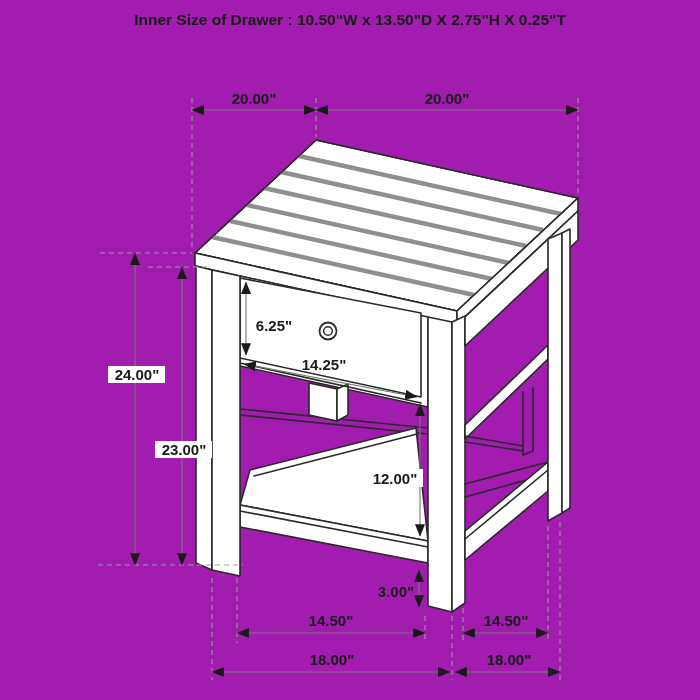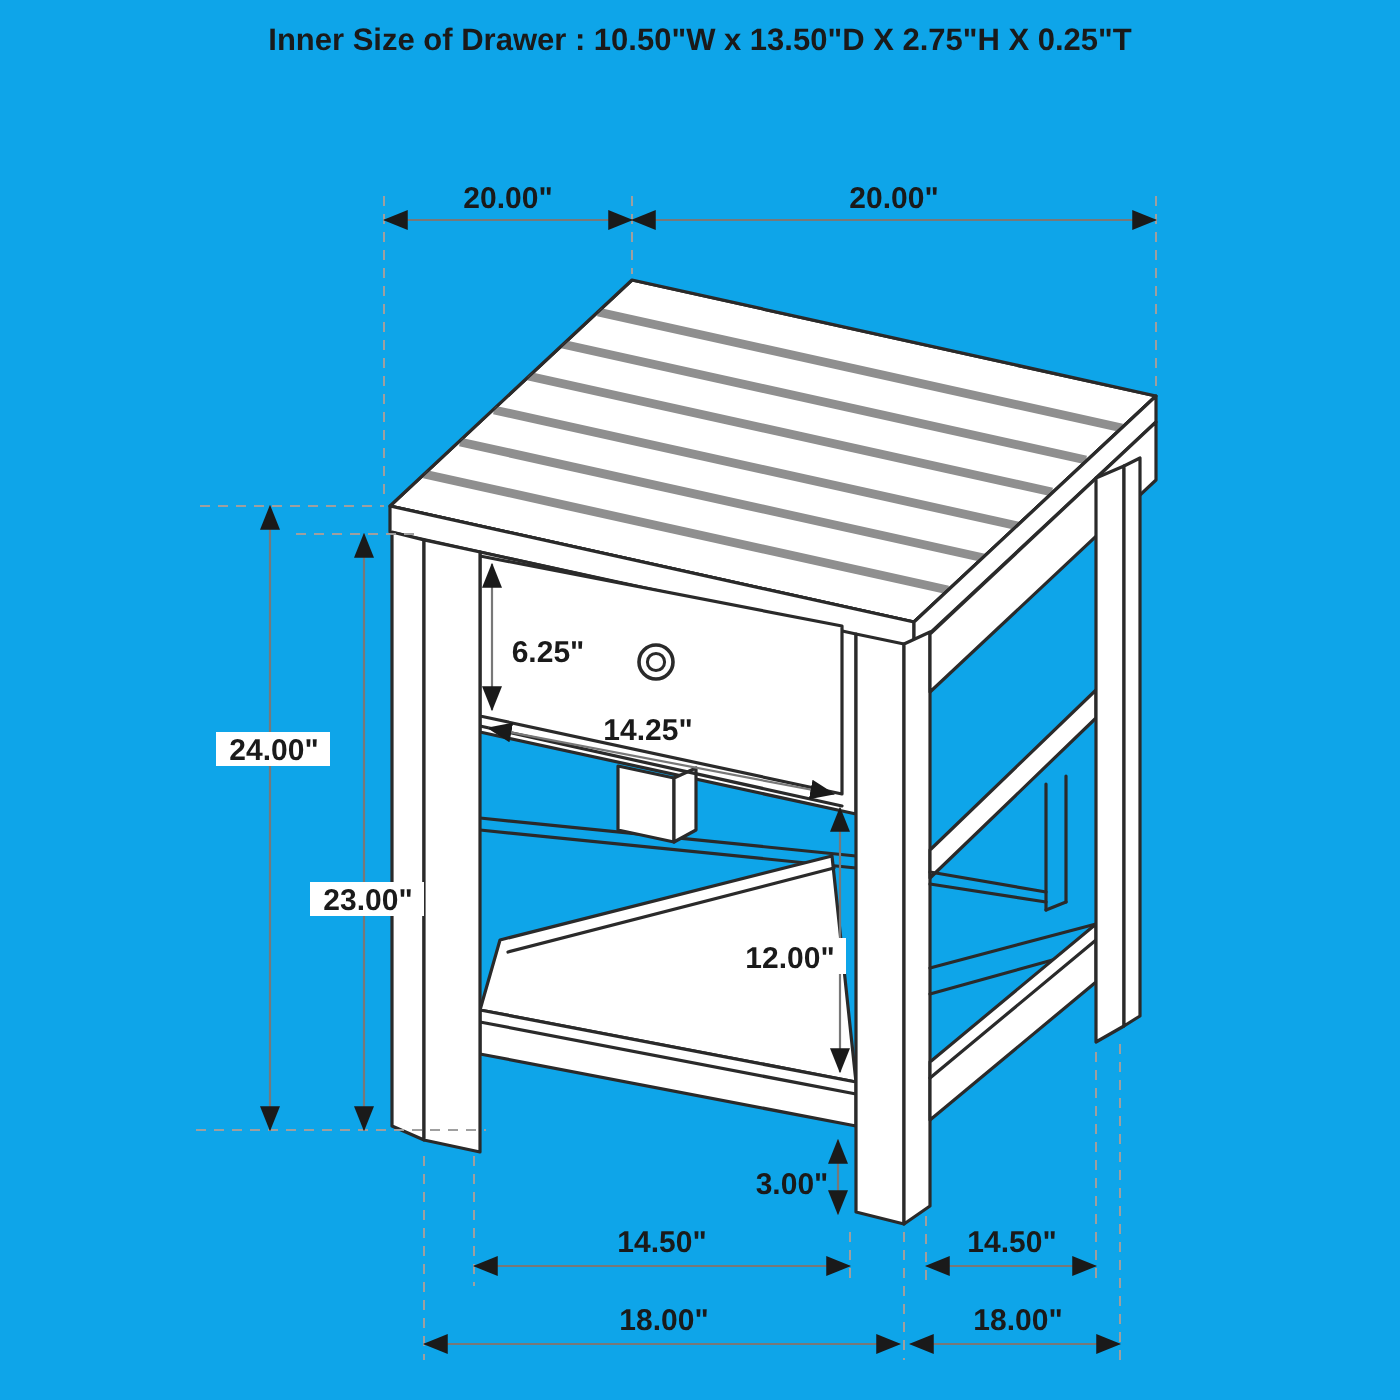--- a/index.html
+++ b/index.html
@@ -1,16 +1,16 @@
 <!DOCTYPE html>
 <html><head>
 <meta charset="utf-8">
 <style>
   html,body{margin:0;padding:0;background:#fff;}
-  #stage{position:relative;width:700px;height:700px;background:#0ea5e9;overflow:hidden;
+  #stage{position:relative;width:700px;height:700px;background:#a21caf;overflow:hidden;
          font-family:"Liberation Sans",sans-serif;text-align:center;}
   svg{position:absolute;left:0;top:0;}
   .tline{stroke:#2a2a2a;stroke-width:1.6;fill:none;stroke-linejoin:round;stroke-linecap:round;}
   .tfill{stroke:#2a2a2a;stroke-width:1.6;fill:#ffffff;stroke-linejoin:round;}
   .plank{stroke:#8f8f8f;stroke-width:4.4;fill:none;}
   .dim{stroke:#787878;stroke-width:1.1;fill:none;}
   .ext{stroke:#9f9f9f;stroke-width:1;fill:none;stroke-dasharray:5,4;}
   .lbl{font-family:"Liberation Sans",sans-serif;font-weight:bold;font-size:15px;fill:#1a1a1a;text-anchor:middle;}
   .ttl{font-family:"Liberation Sans",sans-serif;font-weight:bold;font-size:15.5px;fill:#1a1a1a;text-anchor:middle;}
   .mask{fill:#ffffff;stroke:none;}

